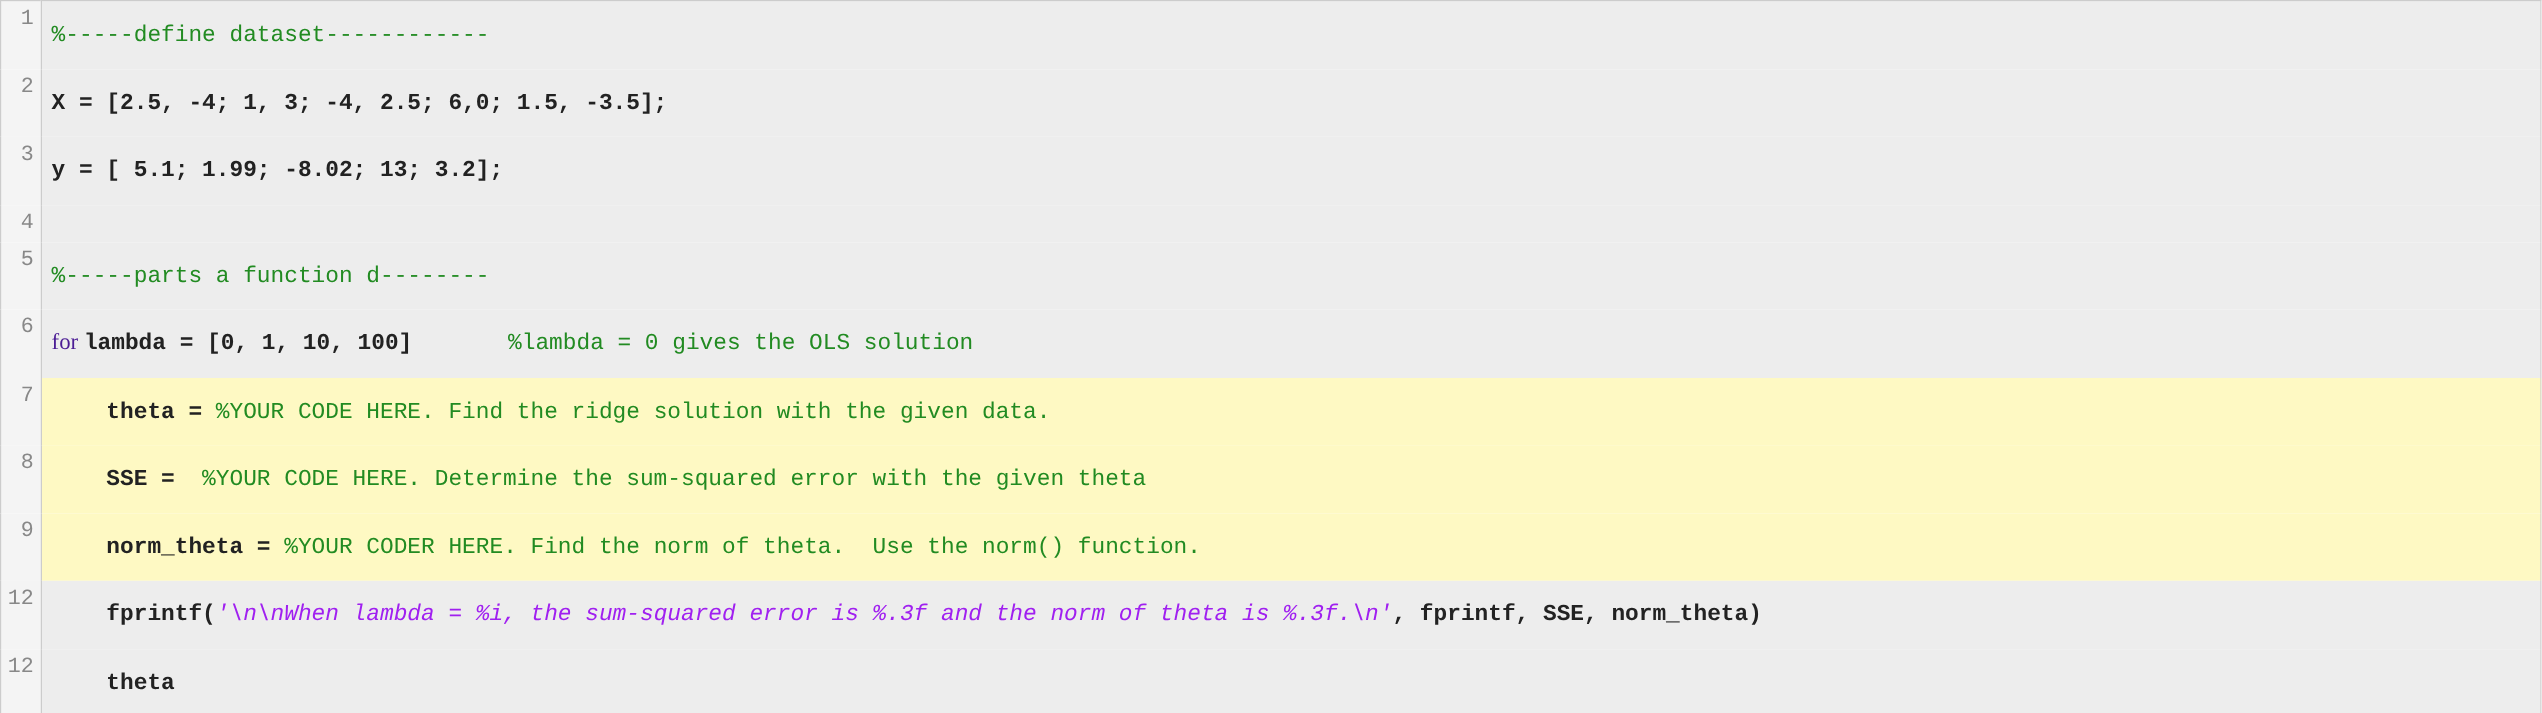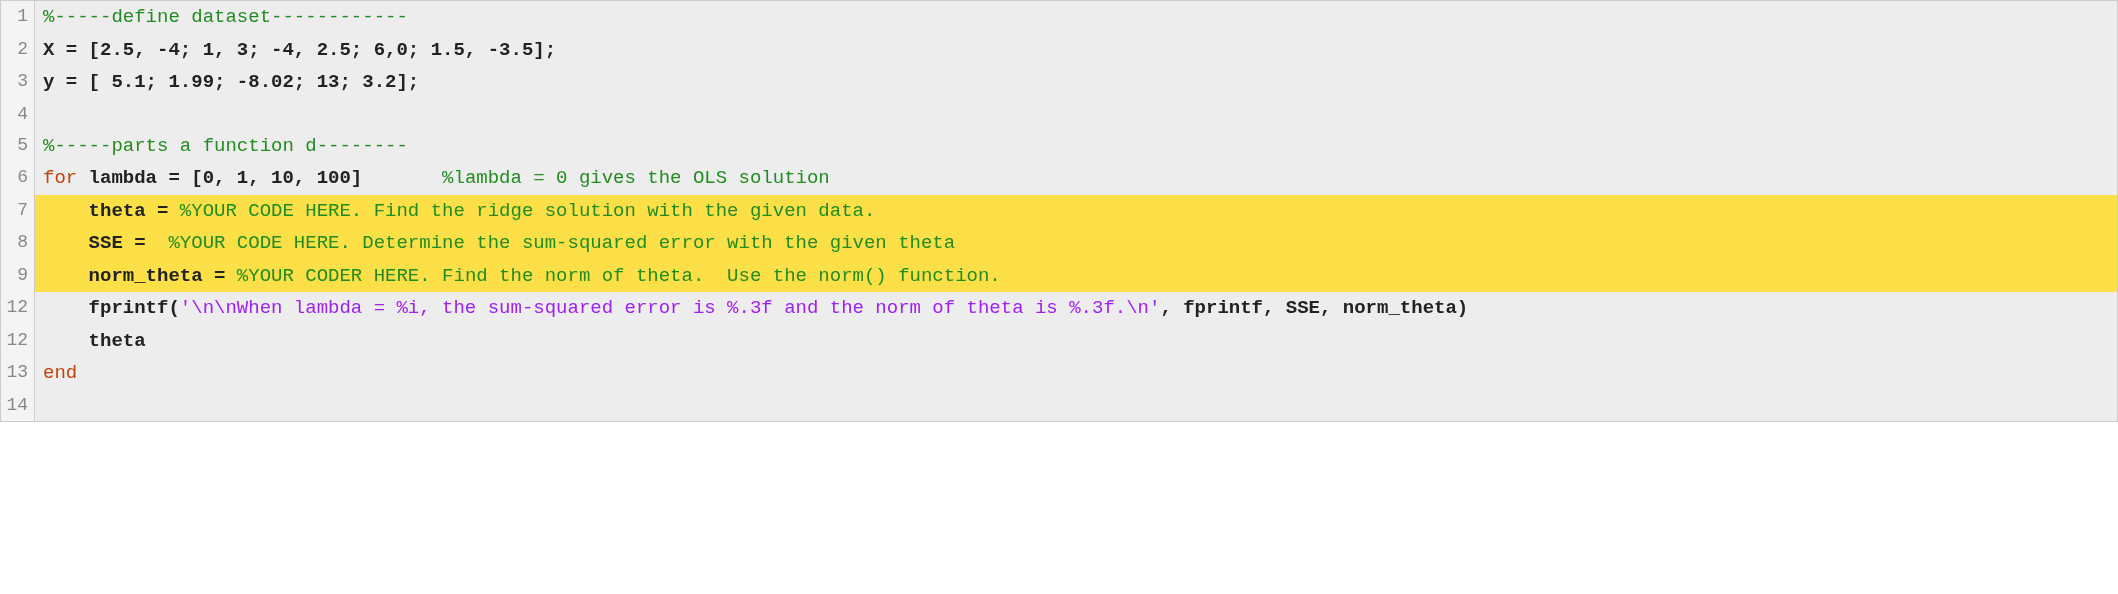--- a/index.html
+++ b/index.html
@@ -28,30 +28,30 @@
     padding: 2px 6px 2px 2px;
     color: #888;
     background: #f4f4f4;
     border-right: 1px solid #ccc;
     user-select: none;
     vertical-align: top;
     font-size: 18px;
   }
   .code {
     display: table-cell;
-    padding: 2px 8px;
+    padding: 14px 8px;
     white-space: pre;
     vertical-align: top;
   }
   .shaded .code { background: #ededed; }
-  .plain  .code { background: #fde047; margin-top: 48px; }
+  .plain  .code { background: #fef9c3; margin-top: 48px; }
 
   .c  { color: #228B22; }        
-  .k  { color: #c2410c; }        
-  .s  { color: #a020f0; }        
+  .k  { color: #4c1d95; font-family: Liberation Serif, serif; }        
+  .s  { color: #a020f0; font-style: italic; }        
   .t  { color: #222; font-weight: bold; }           
 </style>
 </head>
 <body>
 
 <div class="code-block" id="code-root">
     <div class="code-line shaded">
       <div class="gutter">1</div>
       <div class="code"><span class="c">%-----define dataset------------</span></div>
     </div>

